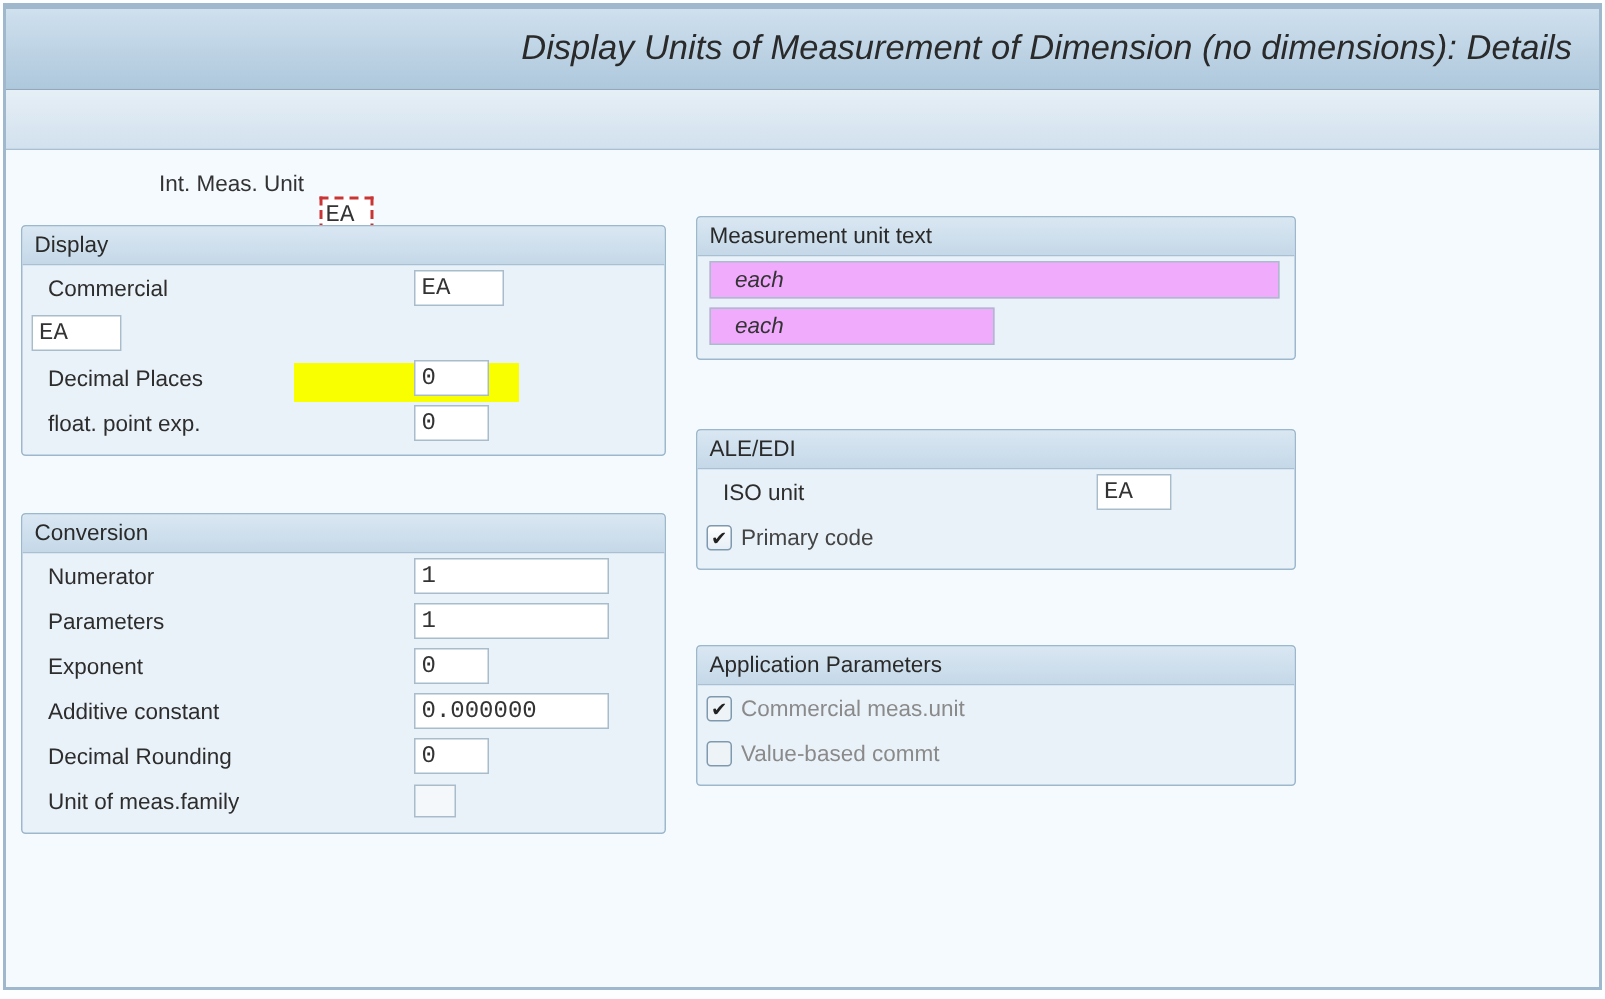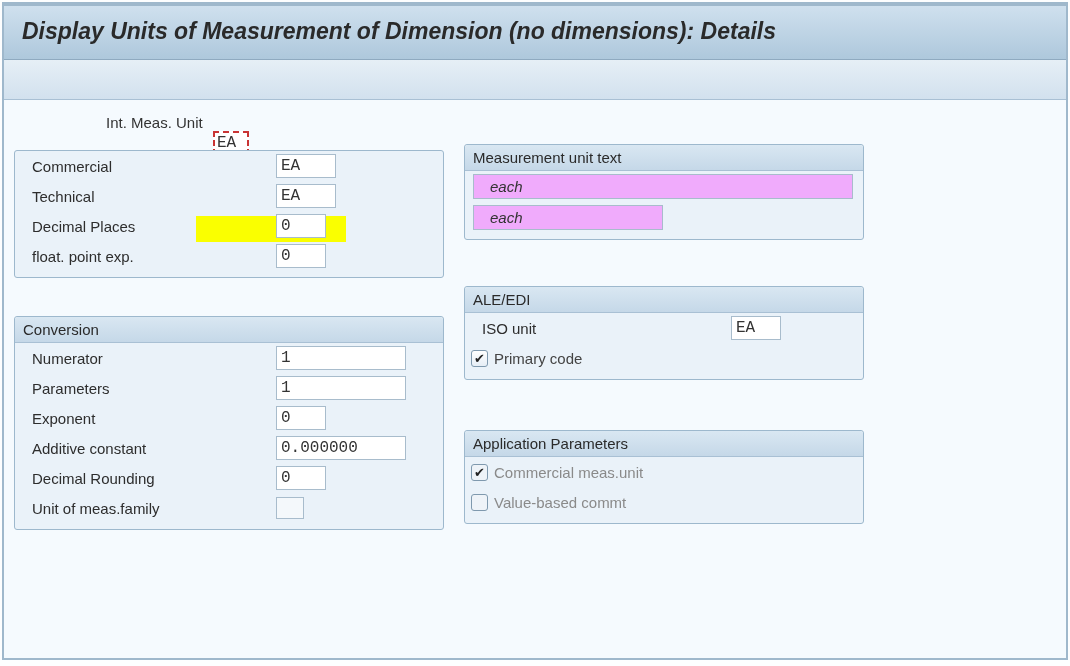--- a/index.html
+++ b/index.html
@@ -21,22 +21,23 @@
   }
   .titlebar {
     background: linear-gradient(#cfe0ee, #aec8dc);
     border-bottom: 1px solid #8faac0;
     padding: 12px 18px 14px 18px;
   }
   .titlebar h1 {
     margin: 0;
     font-size: 23px;
     font-style: italic;
-    font-weight: bold;
+    font-weight: normal;
     color: #2a2a2a;
+    text-align: right;
   }
   .toolbar {
     height: 40px;
     background: linear-gradient(#e6eff6, #d2e1ee);
     border-bottom: 1px solid #a9c0d4;
   }
   .content {
     padding: 14px 10px 10px 10px;
     display: flex;
     gap: 20px;
@@ -154,26 +155,26 @@
 
   <div class="content">
     <div class="col left">
 
       <div class="toprow">
         <span class="lbl">Int. Meas. Unit</span>
         <span class="focusfield">EA</span>
       </div>
 
       <div class="groupbox">
+        <div class="gtitle">Display</div>
         <div class="grow">
           <div class="flabel"><span>Commercial</span></div>
           <span class="fval w60">EA</span>
         </div>
         <div class="grow">
-          <div class="flabel"><span>Technical</span></div>
           <span class="fval w60">EA</span>
         </div>
         <div class="grow">
           <div class="flabel hl"><span>Decimal Places</span></div>
           <span class="fval w50" style="position:relative;z-index:2">0</span>
         </div>
         <div class="grow">
           <div class="flabel"><span>float. point exp.</span></div>
           <span class="fval w50">0</span>
         </div>

